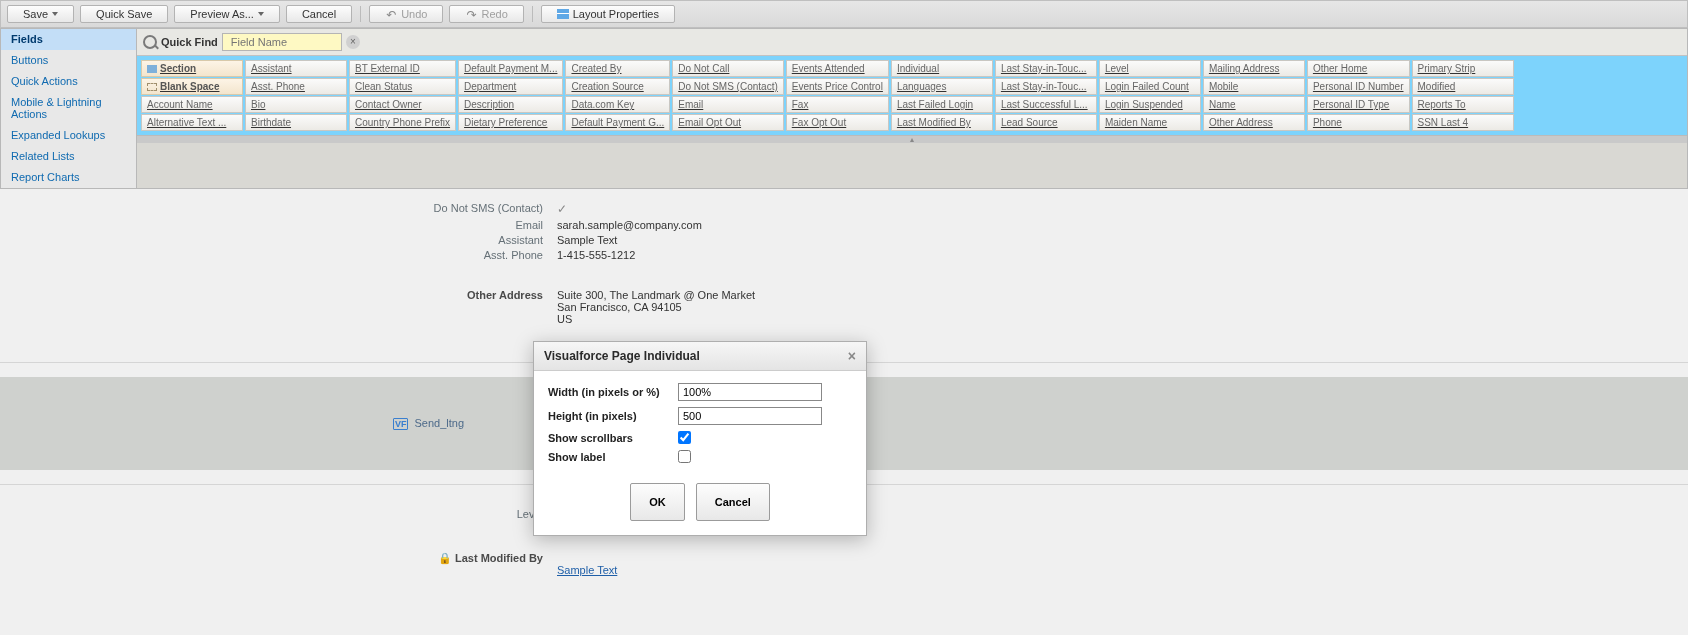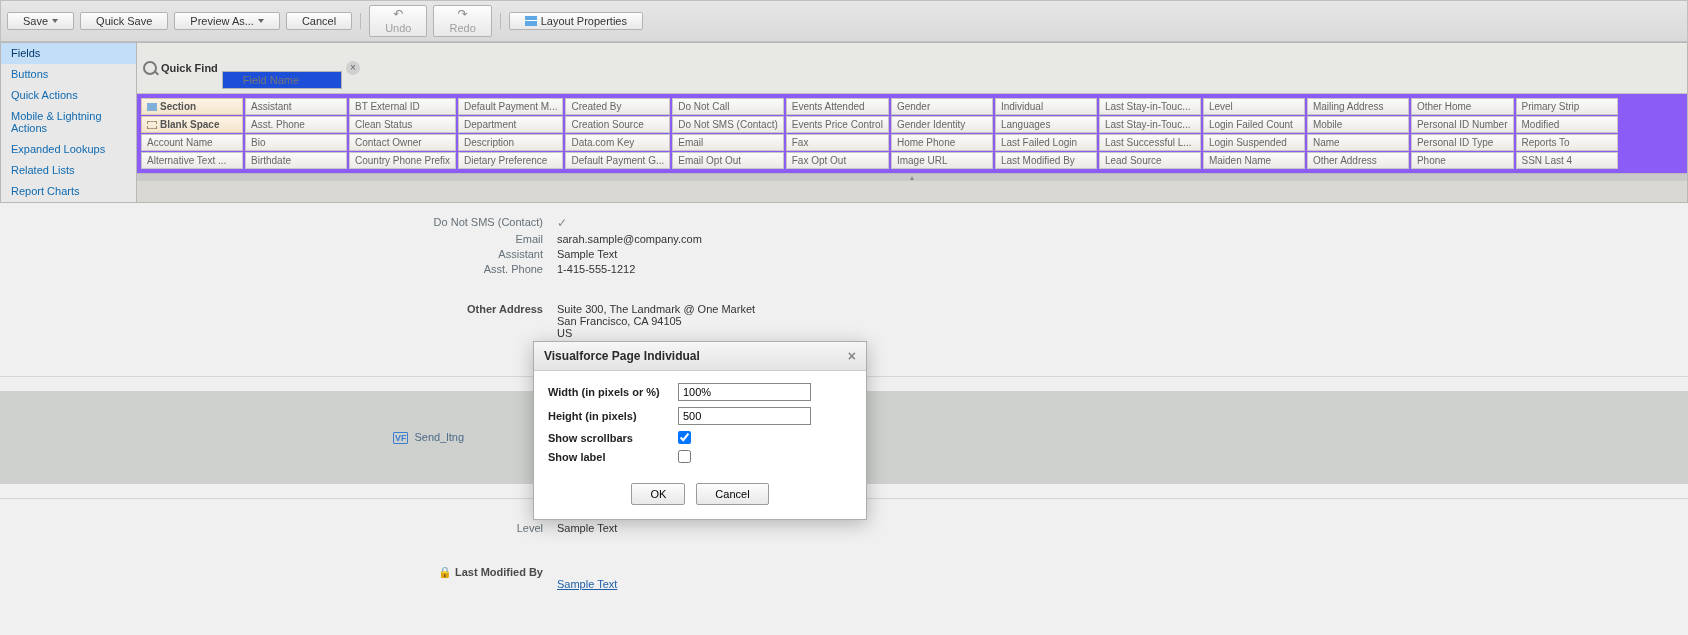--- a/index.html
+++ b/index.html
@@ -25,21 +25,21 @@
     border: 1px solid #b3b3b3;
     border-radius: 2px;
     padding: 2px 15px;
     font-size: 11px;
     color: #333;
     cursor: pointer;
     display: inline-flex;
     align-items: center;
     gap: 4px;
   }
-  .tb-btn.disabled { color: #a0a0a0; cursor: default; flex-direction: column; }
+  .tb-btn.disabled { color: #a0a0a0; cursor: default; }
   .tb-sep { width:1px; height:16px; background:#bbb; margin:0 2px;}
   .caret-down-icon { display:inline-block; width:0;height:0;border-left:3px solid transparent;border-right:3px solid transparent;border-top:4px solid #666;}
   .undo-icon, .redo-icon { width:12px;height:10px;display:inline-block;position:relative;}
   .undo-icon::before{content:"↶";color:#888;font-size:12px;line-height:10px;}
   .redo-icon::before{content:"↷";color:#888;font-size:12px;line-height:10px;}
   .layout-icon { width:12px;height:10px;display:inline-block;background:linear-gradient(#5fa8e6,#5fa8e6);position:relative;}
   .layout-icon::after{content:"";position:absolute;left:0;right:0;top:4px;height:1px;background:#fff;}
 
   
   .palette {
@@ -56,43 +56,43 @@
   .pl-item {
     padding:4px 10px;
     font-size:11px;
     color:#0f6ab0;
     cursor:pointer;
     border-bottom:1px solid transparent;
   }
   .pl-item.selected {
     background:#c3def7;
     color:#003a6e;
-    font-weight:normal;
+    font-weight:bold;
   }
   .palette-right {
     flex:1;
     display:flex;
     flex-direction:column;
     overflow:hidden;
   }
   .quick-find-bar {
     display:flex;
     align-items:center;
     gap:4px;
     padding:4px 6px;
     background:#e8e8e4;
     border-bottom:1px solid #c2c2c2;
   }
   .magnify-icon {width:14px;height:14px;display:inline-block;border:2px solid #7a7a7a;border-radius:50%;position:relative;}
   .magnify-icon::after{content:"";position:absolute;width:5px;height:2px;background:#7a7a7a;transform:rotate(45deg);right:-4px;bottom:-1px;}
   .qf-label{font-weight:bold;color:#333;font-size:11px;}
-  .qf-input{border:1px solid #b5b5b5;padding:2px 20px;font-size:11px;width:120px;background:#1d4ed8;margin-top:24px;}
+  .qf-input{border:1px solid #b5b5b5;padding:2px 8px;font-size:11px;width:120px;background:#fef9c3;}
   .qf-clear{width:14px;height:14px;background:#d0d0d0;border-radius:50%;text-align:center;line-height:13px;color:#666;font-size:10px;cursor:pointer;}
 
-  .fields-grid-wrap{overflow-x:auto;background:#8b5cf6;padding:4px;position:relative;}
+  .fields-grid-wrap{overflow-x:auto;background:#7dd3fc;padding:4px;position:relative;text-decoration:underline;}
   .fields-grid{display:flex;gap:2px;}
   .fg-col{display:flex;flex-direction:column;gap:1px;min-width:102px;}
   .fg-cell{
     background:linear-gradient(#fbfbfb,#eceae5);
     border:1px solid #c9c7c2;
     padding:2px 5px;
     font-size:10px;
     color:#666;
     white-space:nowrap;
     overflow:hidden;
@@ -146,31 +146,32 @@
     padding:7px 10px;
     font-weight:bold;
     font-size:12px;
     color:#2b2b2b;
     display:flex;justify-content:space-between;align-items:center;
   }
   .modal-close{color:#888;cursor:pointer;font-size:14px;line-height:12px;}
   .modal-body{padding:12px 14px 6px 14px;}
   .m-row{display:flex;align-items:center;margin-bottom:6px;}
   .m-lab{width:130px;font-size:11px;font-weight:bold;color:#222;}
-  .m-inp{border:1px solid #888;padding:2px 4px;font-size:11px;width:133px;}
+  .m-inp{border:1px solid #888;padding:2px 4px;font-size:11px;width:144px;}
   .m-chk{margin-left:0;}
   .modal-foot{padding:8px 0 14px 0;text-align:center;}
   .m-btn{
     background:linear-gradient(#fdfdfd,#e8e8e8);
     border:1px solid #9b9b9b;
     border-radius:2px;
-    padding:4px 18px;
+    padding:12px 18px;
     font-size:11px;
     margin:0 4px;
     cursor:pointer;
+    font-weight:bold;
   }
 
   
   .bottom-rows{background:#f0f0f0;padding:6px 0 18px 0;}
   .lock-icon{display:inline-block;width:10px;height:10px;}
   .lock-icon::before{content:"🔒";font-size:11px;line-height:11px;color:#d09a3c;}
 </style>
 </head>
 <body>
 
@@ -254,26 +255,20 @@
             <div class="fg-cell">Do Not Call</div>
             <div class="fg-cell">Do Not SMS (Contact)</div>
             <div class="fg-cell">Email</div>
             <div class="fg-cell">Email Opt Out</div>
           </div>
           <div class="fg-col">
             <div class="fg-cell">Events Attended</div>
             <div class="fg-cell">Events Price Control</div>
             <div class="fg-cell">Fax</div>
             <div class="fg-cell">Fax Opt Out</div>
-          </div>
-          <div class="fg-col">
-            <div class="fg-cell">Gender</div>
-            <div class="fg-cell">Gender Identity</div>
-            <div class="fg-cell">Home Phone</div>
-            <div class="fg-cell">Image URL</div>
           </div>
           <div class="fg-col">
             <div class="fg-cell">Individual</div>
             <div class="fg-cell">Languages</div>
             <div class="fg-cell">Last Failed Login</div>
             <div class="fg-cell">Last Modified By</div>
           </div>
           <div class="fg-col">
             <div class="fg-cell">Last Stay-in-Touc...</div>
             <div class="fg-cell">Last Stay-in-Touc...</div>

